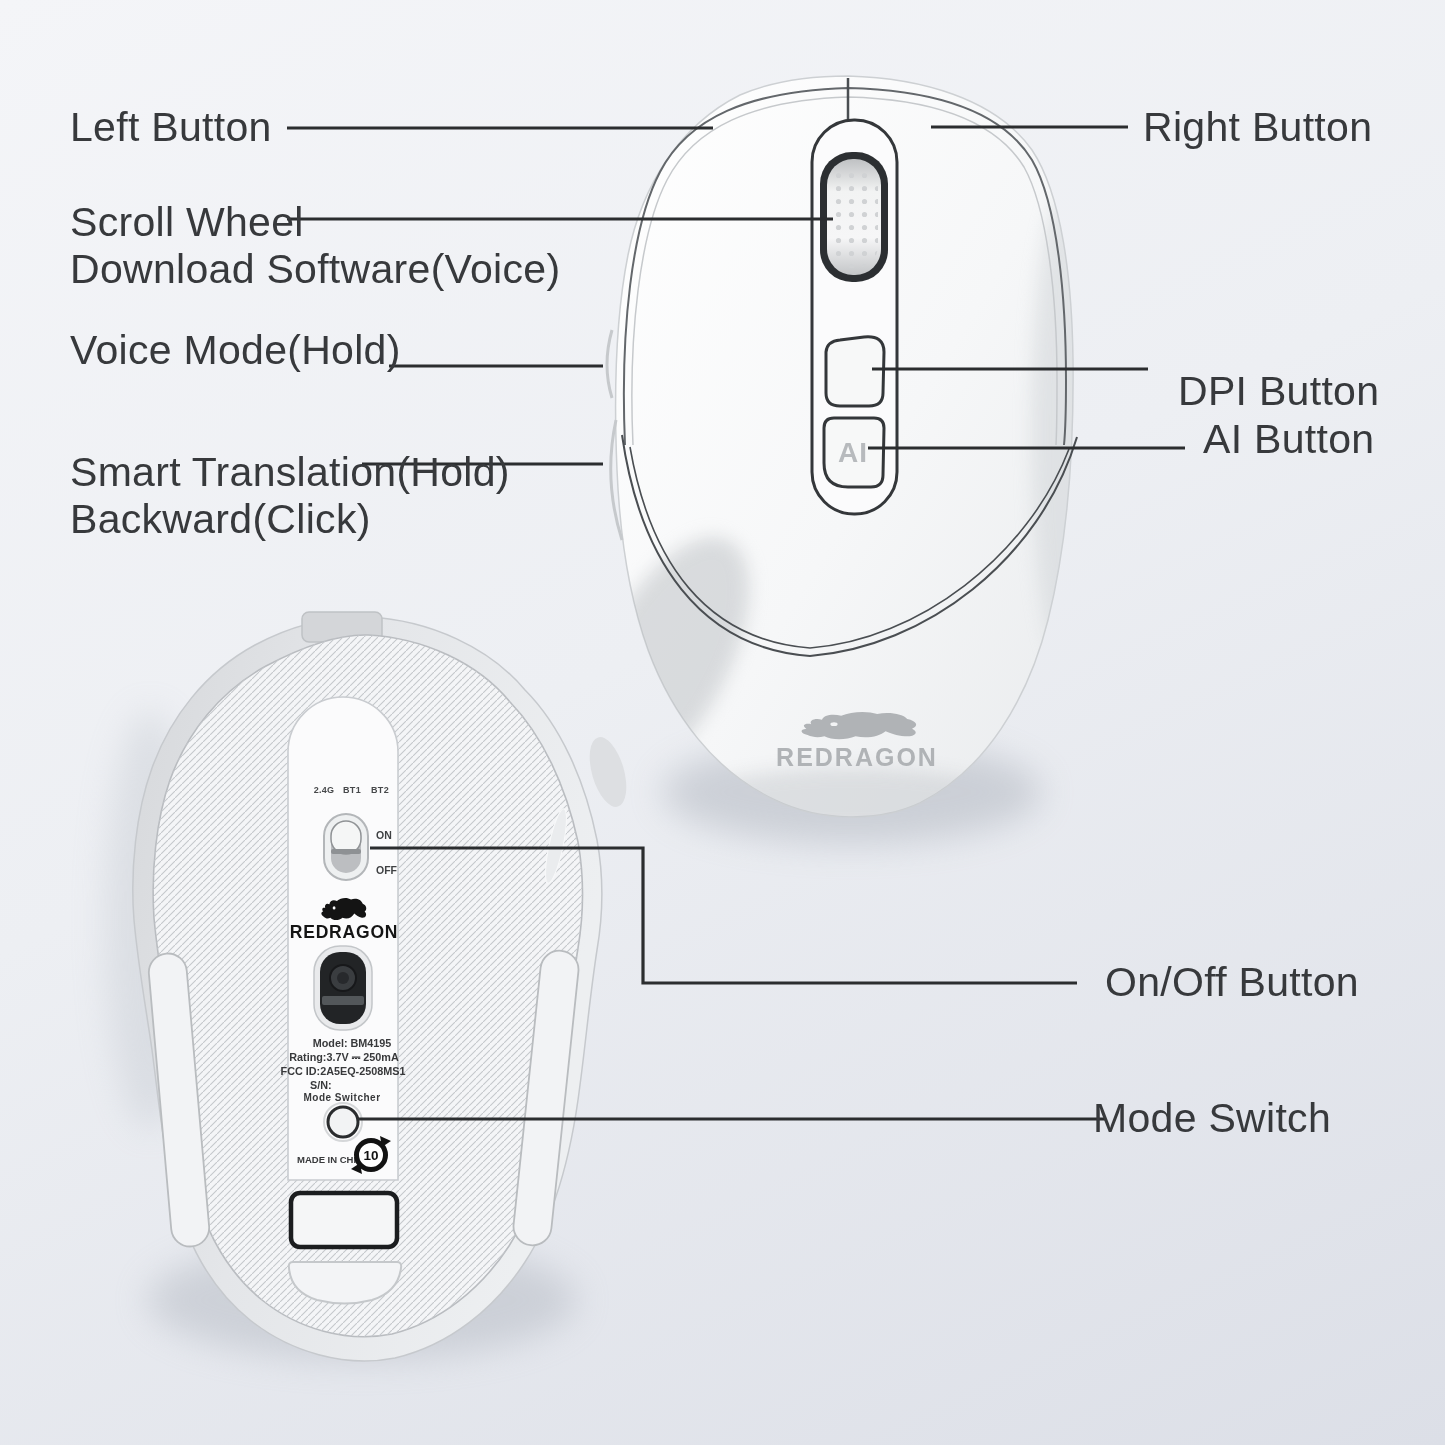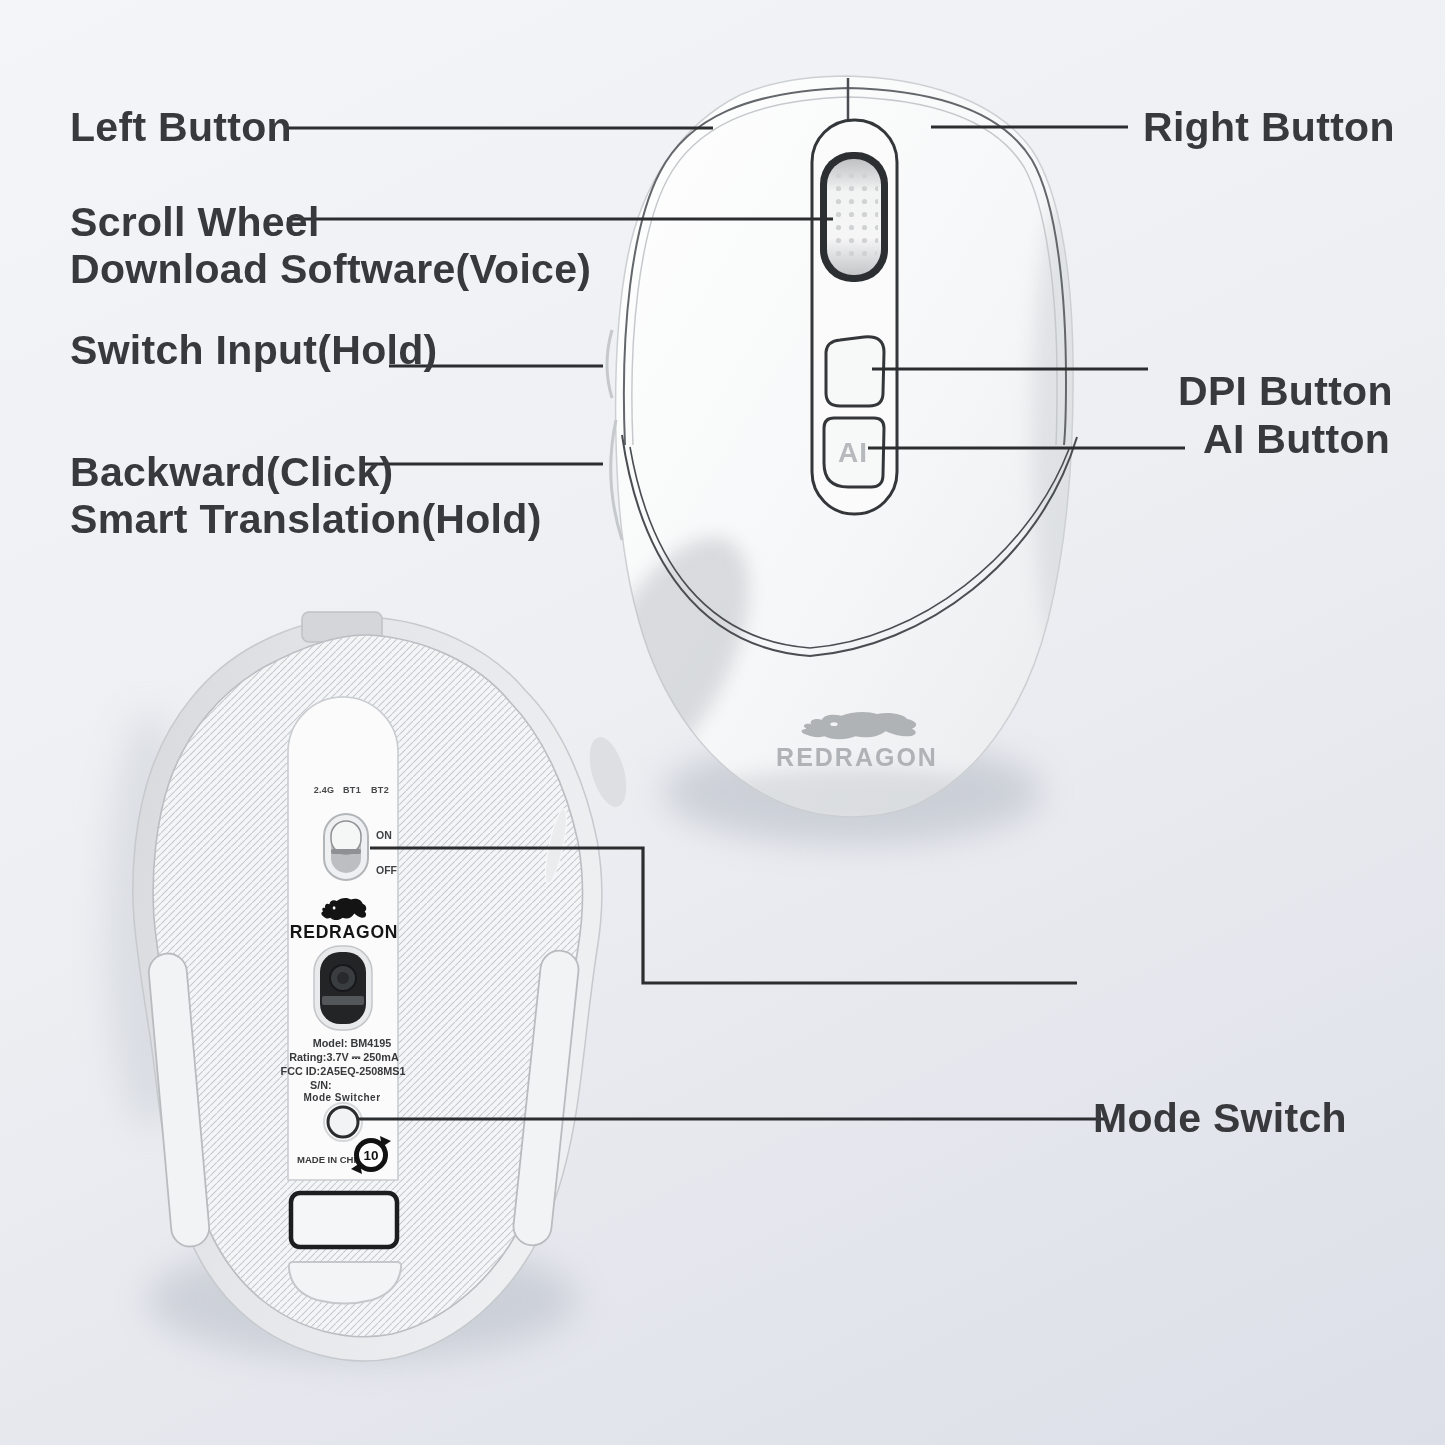--- a/index.html
+++ b/index.html
@@ -6,21 +6,21 @@
   body{
     width:1445px;height:1445px;overflow:hidden;position:relative;
     background:linear-gradient(155deg,#f4f5f8 0%,#edeff3 45%,#dcdfe7 100%);
     font-family:"Liberation Sans",sans-serif;
   }
   .stage{position:absolute;left:0;top:0;width:1445px;height:1445px;}
   svg{position:absolute;left:0;top:0;}
   svg text{font-family:"Liberation Sans",sans-serif;}
   .label{
     position:absolute;color:#37393c;font-size:41px;line-height:47px;
-    letter-spacing:.3px;white-space:nowrap;font-weight:700;
+    letter-spacing:.3px;white-space:nowrap;font-weight:400;
   }
 </style>
 </head>
 <body>
 
 <div class="stage">
 
 <svg width="1445" height="1445" viewBox="0 0 1445 1445">
   <defs>
     <linearGradient id="topBodyGrad" x1="0" y1="0" x2="1" y2="1">
@@ -182,38 +182,41 @@
 <div class="label" style="left:70px;top:104px">
   <div>Left Button</div>
 </div>
 
 <div class="label" style="left:70px;top:199px">
   <div>Scroll Wheel</div>
   <div>Download Software(Voice)</div>
 </div>
 
 <div class="label" style="left:70px;top:327px">
-  <div>Switch Input(Hold)</div>
+  <div>Voice Mode(Hold)</div>
 </div>
 
 <div class="label" style="left:70px;top:449px">
+  <div>Smart Translation(Hold)</div>
   <div>Backward(Click)</div>
-  <div>Smart Translation(Hold)</div>
 </div>
 
 <div class="label" style="left:1143px;top:104px">
   <div>Right Button</div>
 </div>
 
 <div class="label" style="left:1178px;top:368px">
   <div>DPI Button</div>
 </div>
 
 <div class="label" style="left:1203px;top:416px">
   <div>AI Button</div>
 </div>
 
+<div class="label" style="left:1105px;top:959px">
+  <div>On/Off Button</div>
+</div>
 
 <div class="label" style="left:1093px;top:1095px">
   <div>Mode Switch</div>
 </div>
 
 </div>
 
 </body></html>

